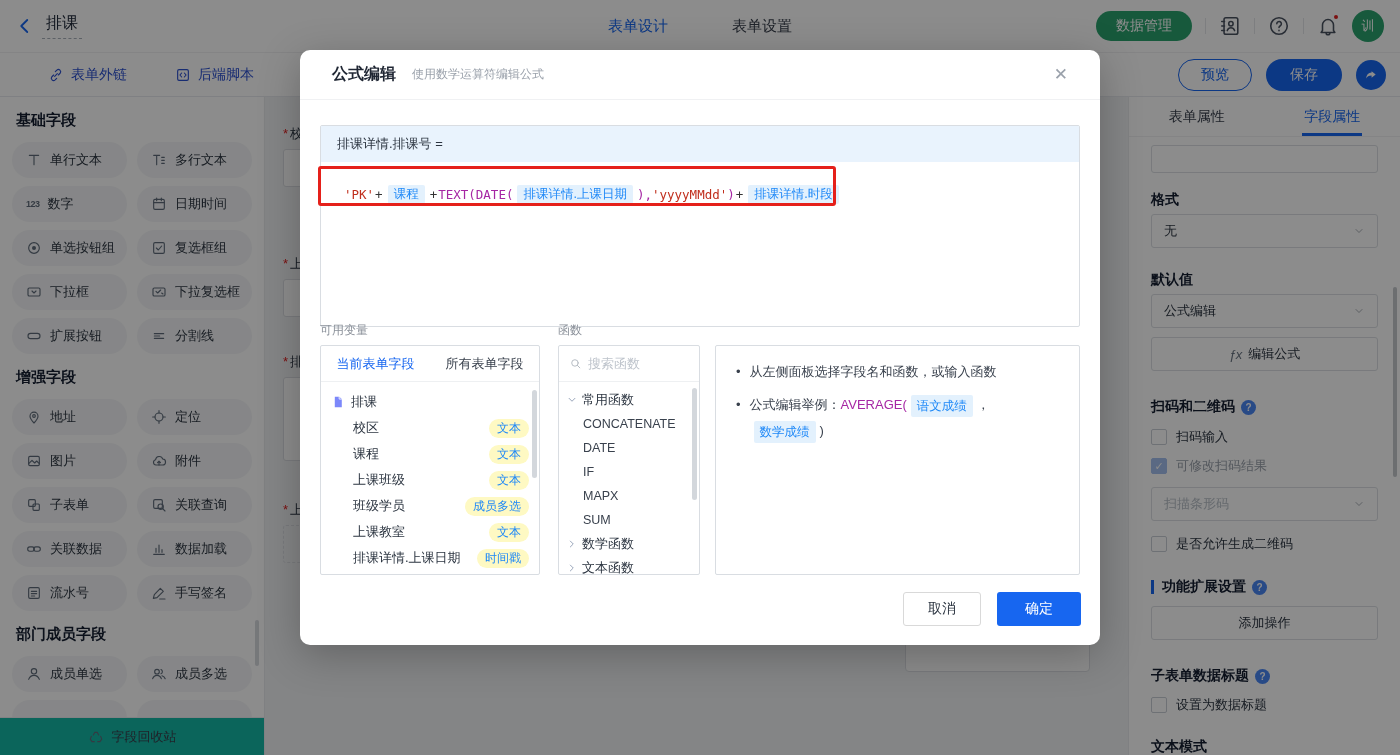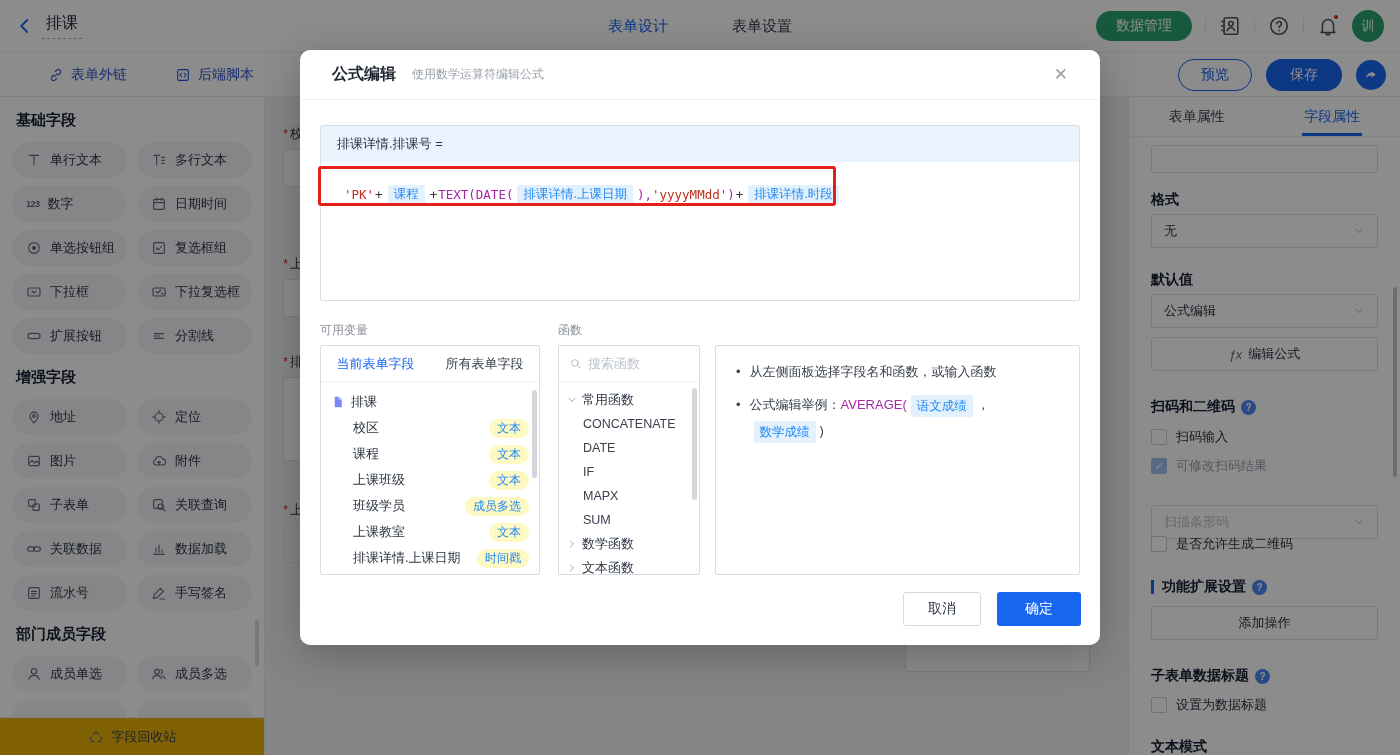--- a/index.html
+++ b/index.html
@@ -36,21 +36,21 @@
   .share-btn .icon { width:14px; height:14px; color:#fff; }
 
   
   .main { position:absolute; top:97px; left:0; right:0; bottom:0; display:flex; }
 
   .fields-panel { width:265px; background:#fff; border-right:1px solid #e8eaed; position:relative; padding:14px 12px; overflow:hidden; }
   .section-title { font-size:15px; font-weight:bold; color:#141e31; margin:0 4px 12px; }
   .btn-grid { display:grid; grid-template-columns:1fr 1fr; gap:8px 10px; margin-bottom:14px; }
   .field-btn { height:36px; border-radius:18px; background:#f4f5f7; display:flex; align-items:center; gap:8px; padding-left:14px; font-size:13px; color:#2b3440; cursor:pointer; }
   .fp-thumb { position:absolute; right:5px; top:523px; width:4px; height:46px; background:#d7dade; border-radius:2px; }
-  .recycle-bar { position:absolute; left:0; right:0; bottom:0; height:38px; background:#eab308; border-top:1px solid #ececf0; display:flex; align-items:center; justify-content:center; gap:8px; font-size:13px; color:#39414d; cursor:pointer; }
+  .recycle-bar { position:absolute; left:0; right:0; bottom:0; height:38px; background:#14b8a6; border-top:1px solid #ececf0; display:flex; align-items:center; justify-content:center; gap:8px; font-size:13px; color:#39414d; cursor:pointer; }
 
   .canvas { flex:1; position:relative; background:#f0f2f5; }
   .cv-label { position:absolute; left:18px; font-size:13px; color:#2b3440; white-space:nowrap; }
   .req { color:#e02020; margin-right:2px; }
   .cv-box { position:absolute; left:18px; width:300px; background:#fff; border:1px solid #dcdfe3; border-radius:3px; }
   .cv-box.dashed { border-style:dashed; background:transparent; }
 
   .props-panel { width:272px; background:#fff; border-left:1px solid #e8eaed; position:relative; }
   .props-tabs { display:flex; height:40px; border-bottom:1px solid #f0f1f3; }
   .props-tab { flex:1; display:flex; align-items:center; justify-content:center; font-size:14px; color:#39404d; position:relative; cursor:pointer; }
@@ -74,21 +74,21 @@
   .stub-box { border:1px solid #dcdfe3; border-radius:3px; height:28px; }
 
   
   .overlay { position:absolute; inset:0; background:rgba(0,0,0,0.45); z-index:40; }
   .modal { position:absolute; left:300px; top:50px; width:800px; height:595px; background:#fff; border-radius:10px; z-index:50; box-shadow:0 10px 40px rgba(0,0,0,0.25); }
   .modal-header { height:50px; display:flex; align-items:center; padding:0 32px; border-bottom:1px solid #f0f1f3; }
   .modal-title { font-size:16px; font-weight:bold; color:#1f2633; }
   .modal-subtitle { font-size:12px; color:#9aa1ab; margin-left:16px; }
   .modal-close { margin-left:auto; font-size:17px; color:#9aa1ab; cursor:pointer; }
 
-  .formula-box { position:absolute; left:20px; top:75px; width:760px; height:176px; border:1px solid #d9dde2; border-radius:2px; overflow:hidden; }
+  .formula-box { position:absolute; left:20px; top:75px; width:760px; height:202px; border:1px solid #d9dde2; border-radius:2px; overflow:hidden; }
   .formula-target { height:36px; background:#e9f3fd; display:flex; align-items:center; padding:0 16px; font-size:13px; color:#2b3440; }
   .formula-body { padding:23px; }
   .formula-line { display:flex; align-items:center; flex-wrap:wrap; font-family:"DejaVu Sans Mono",monospace; font-size:12.5px; color:#333; }
   .seg.string { color:var(--string-red); }
   .seg.function { color:var(--func-purple); }
   .seg.operator { color:#333; margin:0 1px; }
   .chip { font-family:"Liberation Sans",sans-serif; font-size:12.5px; background:var(--chip-bg); color:var(--chip-blue); padding:1px 6px; border-radius:2px; margin:0 4px; white-space:nowrap; cursor:pointer; }
   .red-annotation { position:absolute; left:18px; top:116px; width:518px; height:40px; border:3px solid var(--annotation-red); border-radius:3px; z-index:5; pointer-events:none; }
 
   .panel-label { position:absolute; font-size:12px; color:#8a9099; }
@@ -479,21 +479,21 @@
         <span class="q-badge">?</span>
       </div>
     <div class="pp cb" style="top:331px">
         <span class="box"></span>
         <span>扫码输入</span>
       </div>
     <div class="pp cb checked-disabled" style="top:360px">
         <span class="box"></span>
         <span>可修改扫码结果</span>
       </div>
-    <div class="pp sel disabled" style="top:408px">
+    <div class="pp sel disabled" style="top:390px">
         <span>扫描条形码</span>
         <span class="icon">
           <svg viewBox="0 0 24 24">
             <path d="M6 9l6 6 6-6"></path>
           </svg>
         </span>
       </div>
     <div class="pp cb" style="top:438px">
         <span class="box"></span>
         <span>是否允许生成二维码</span>

